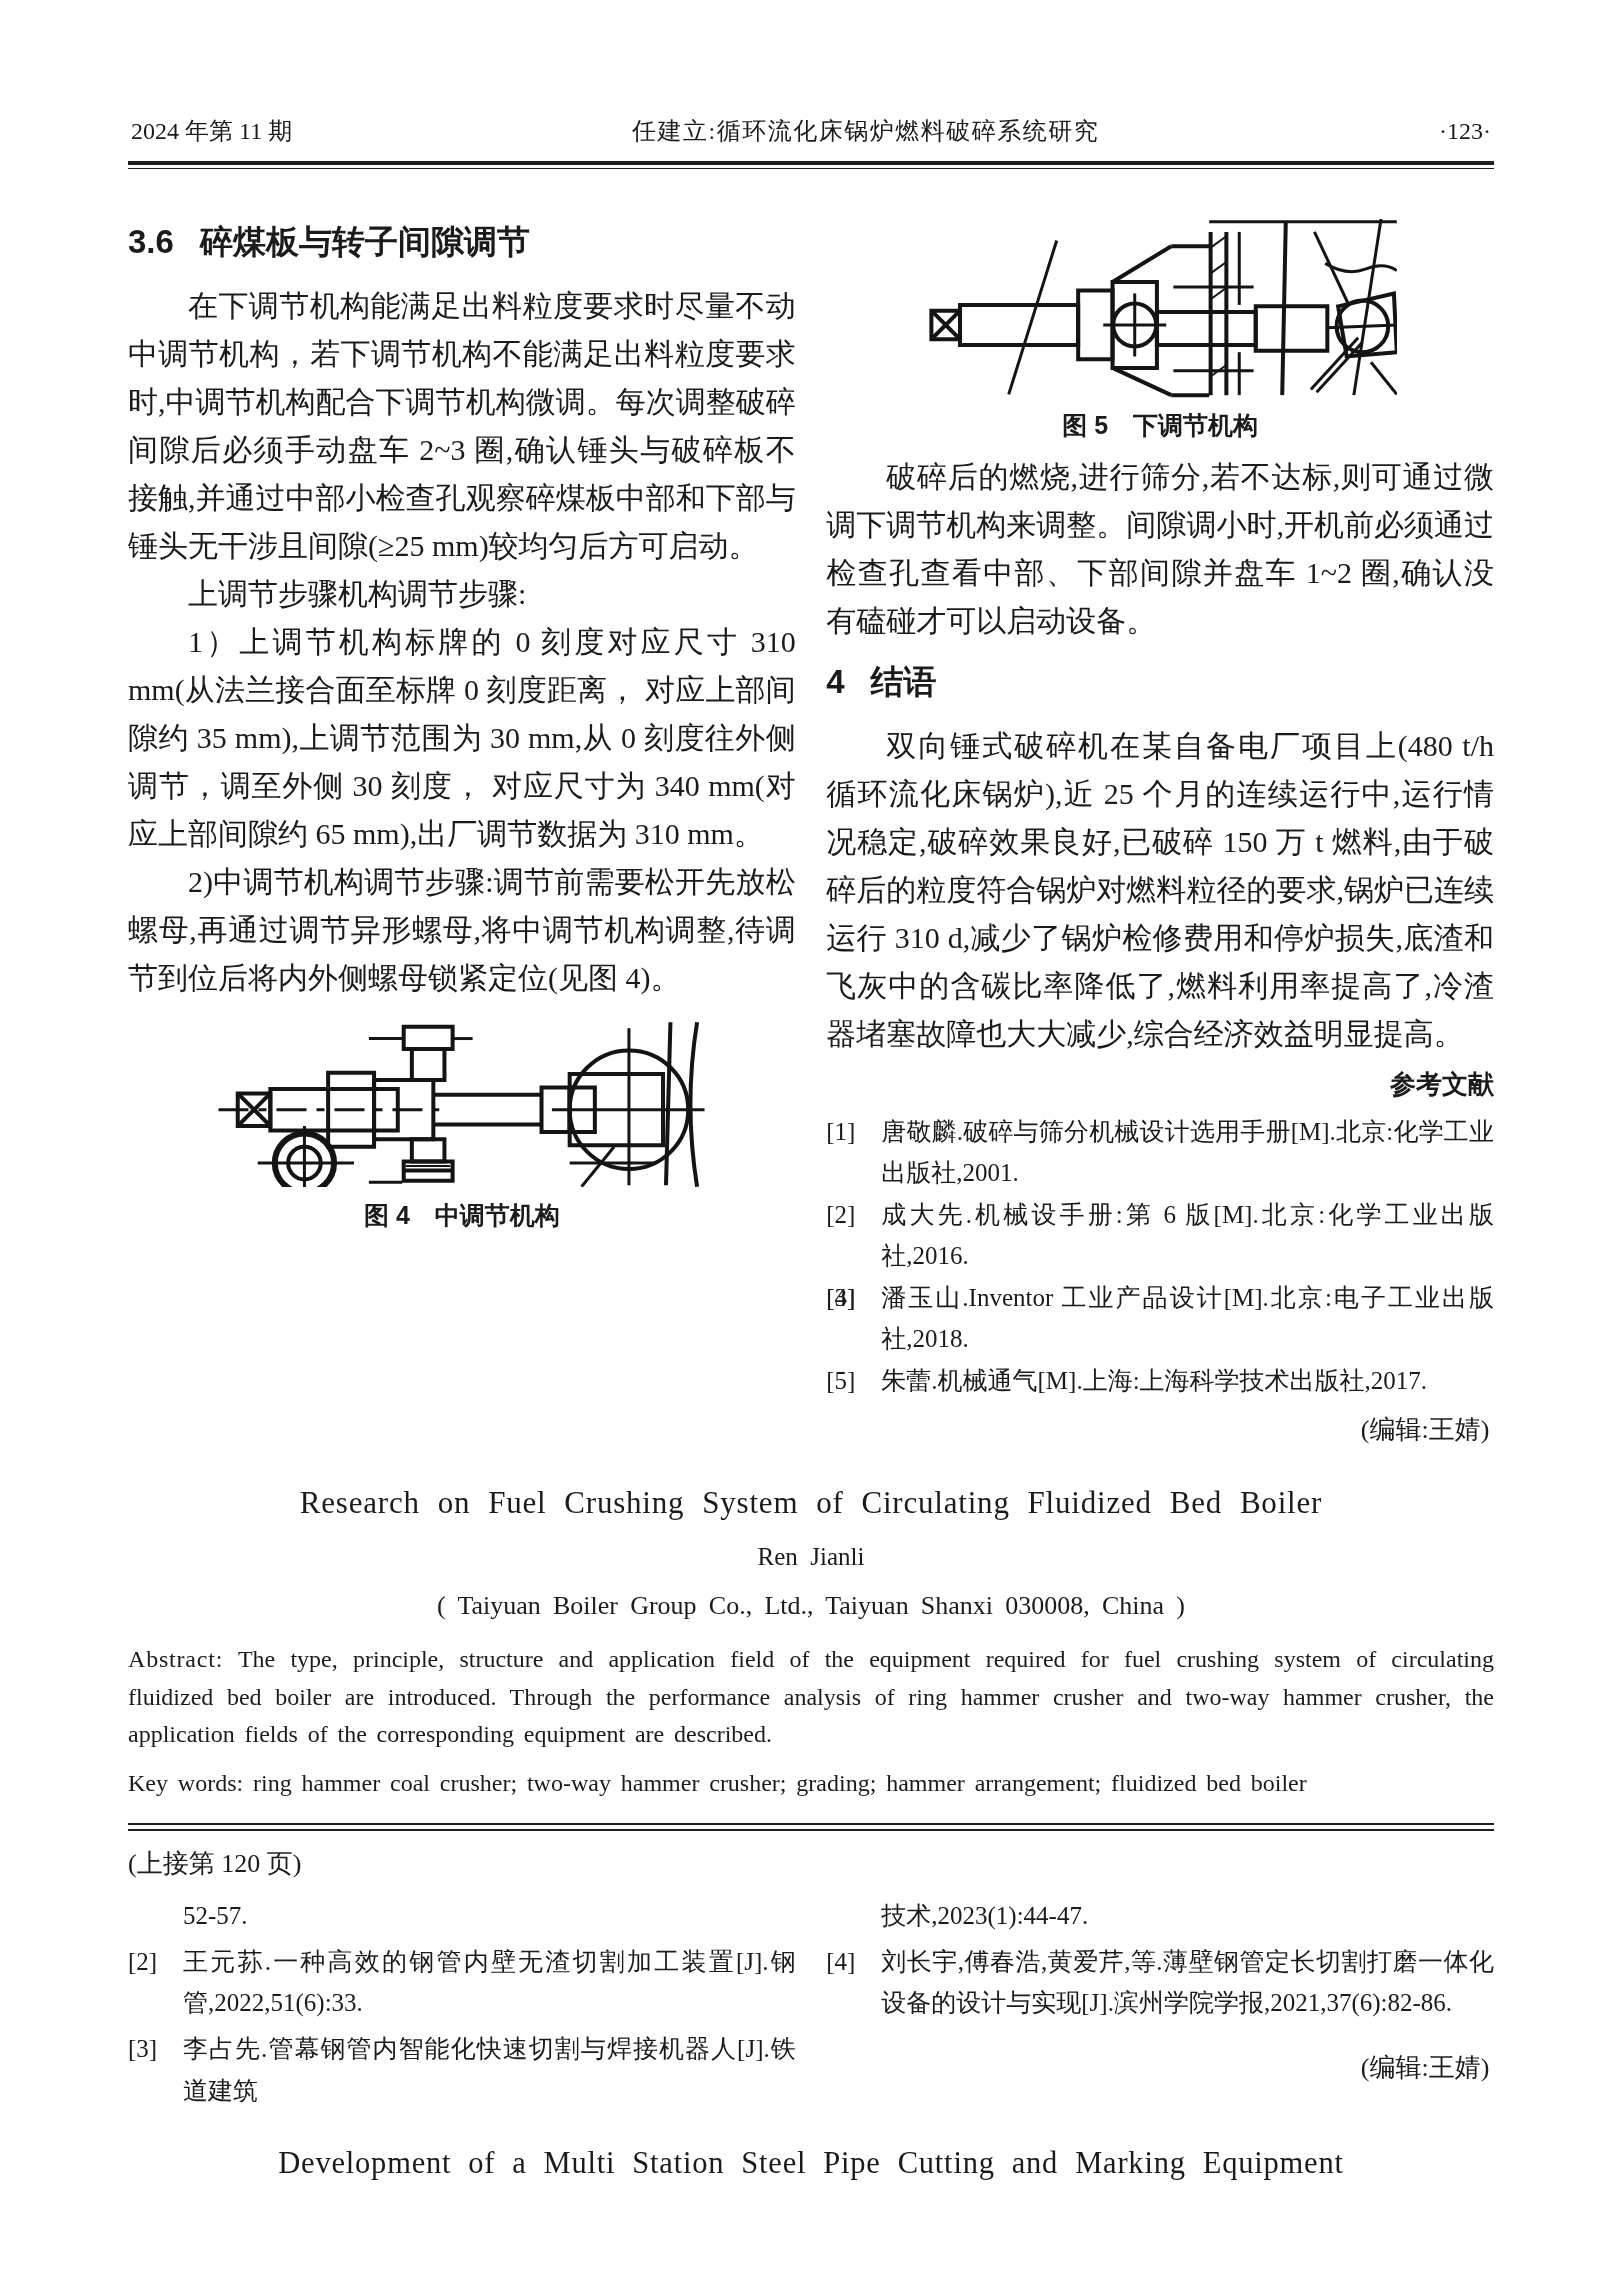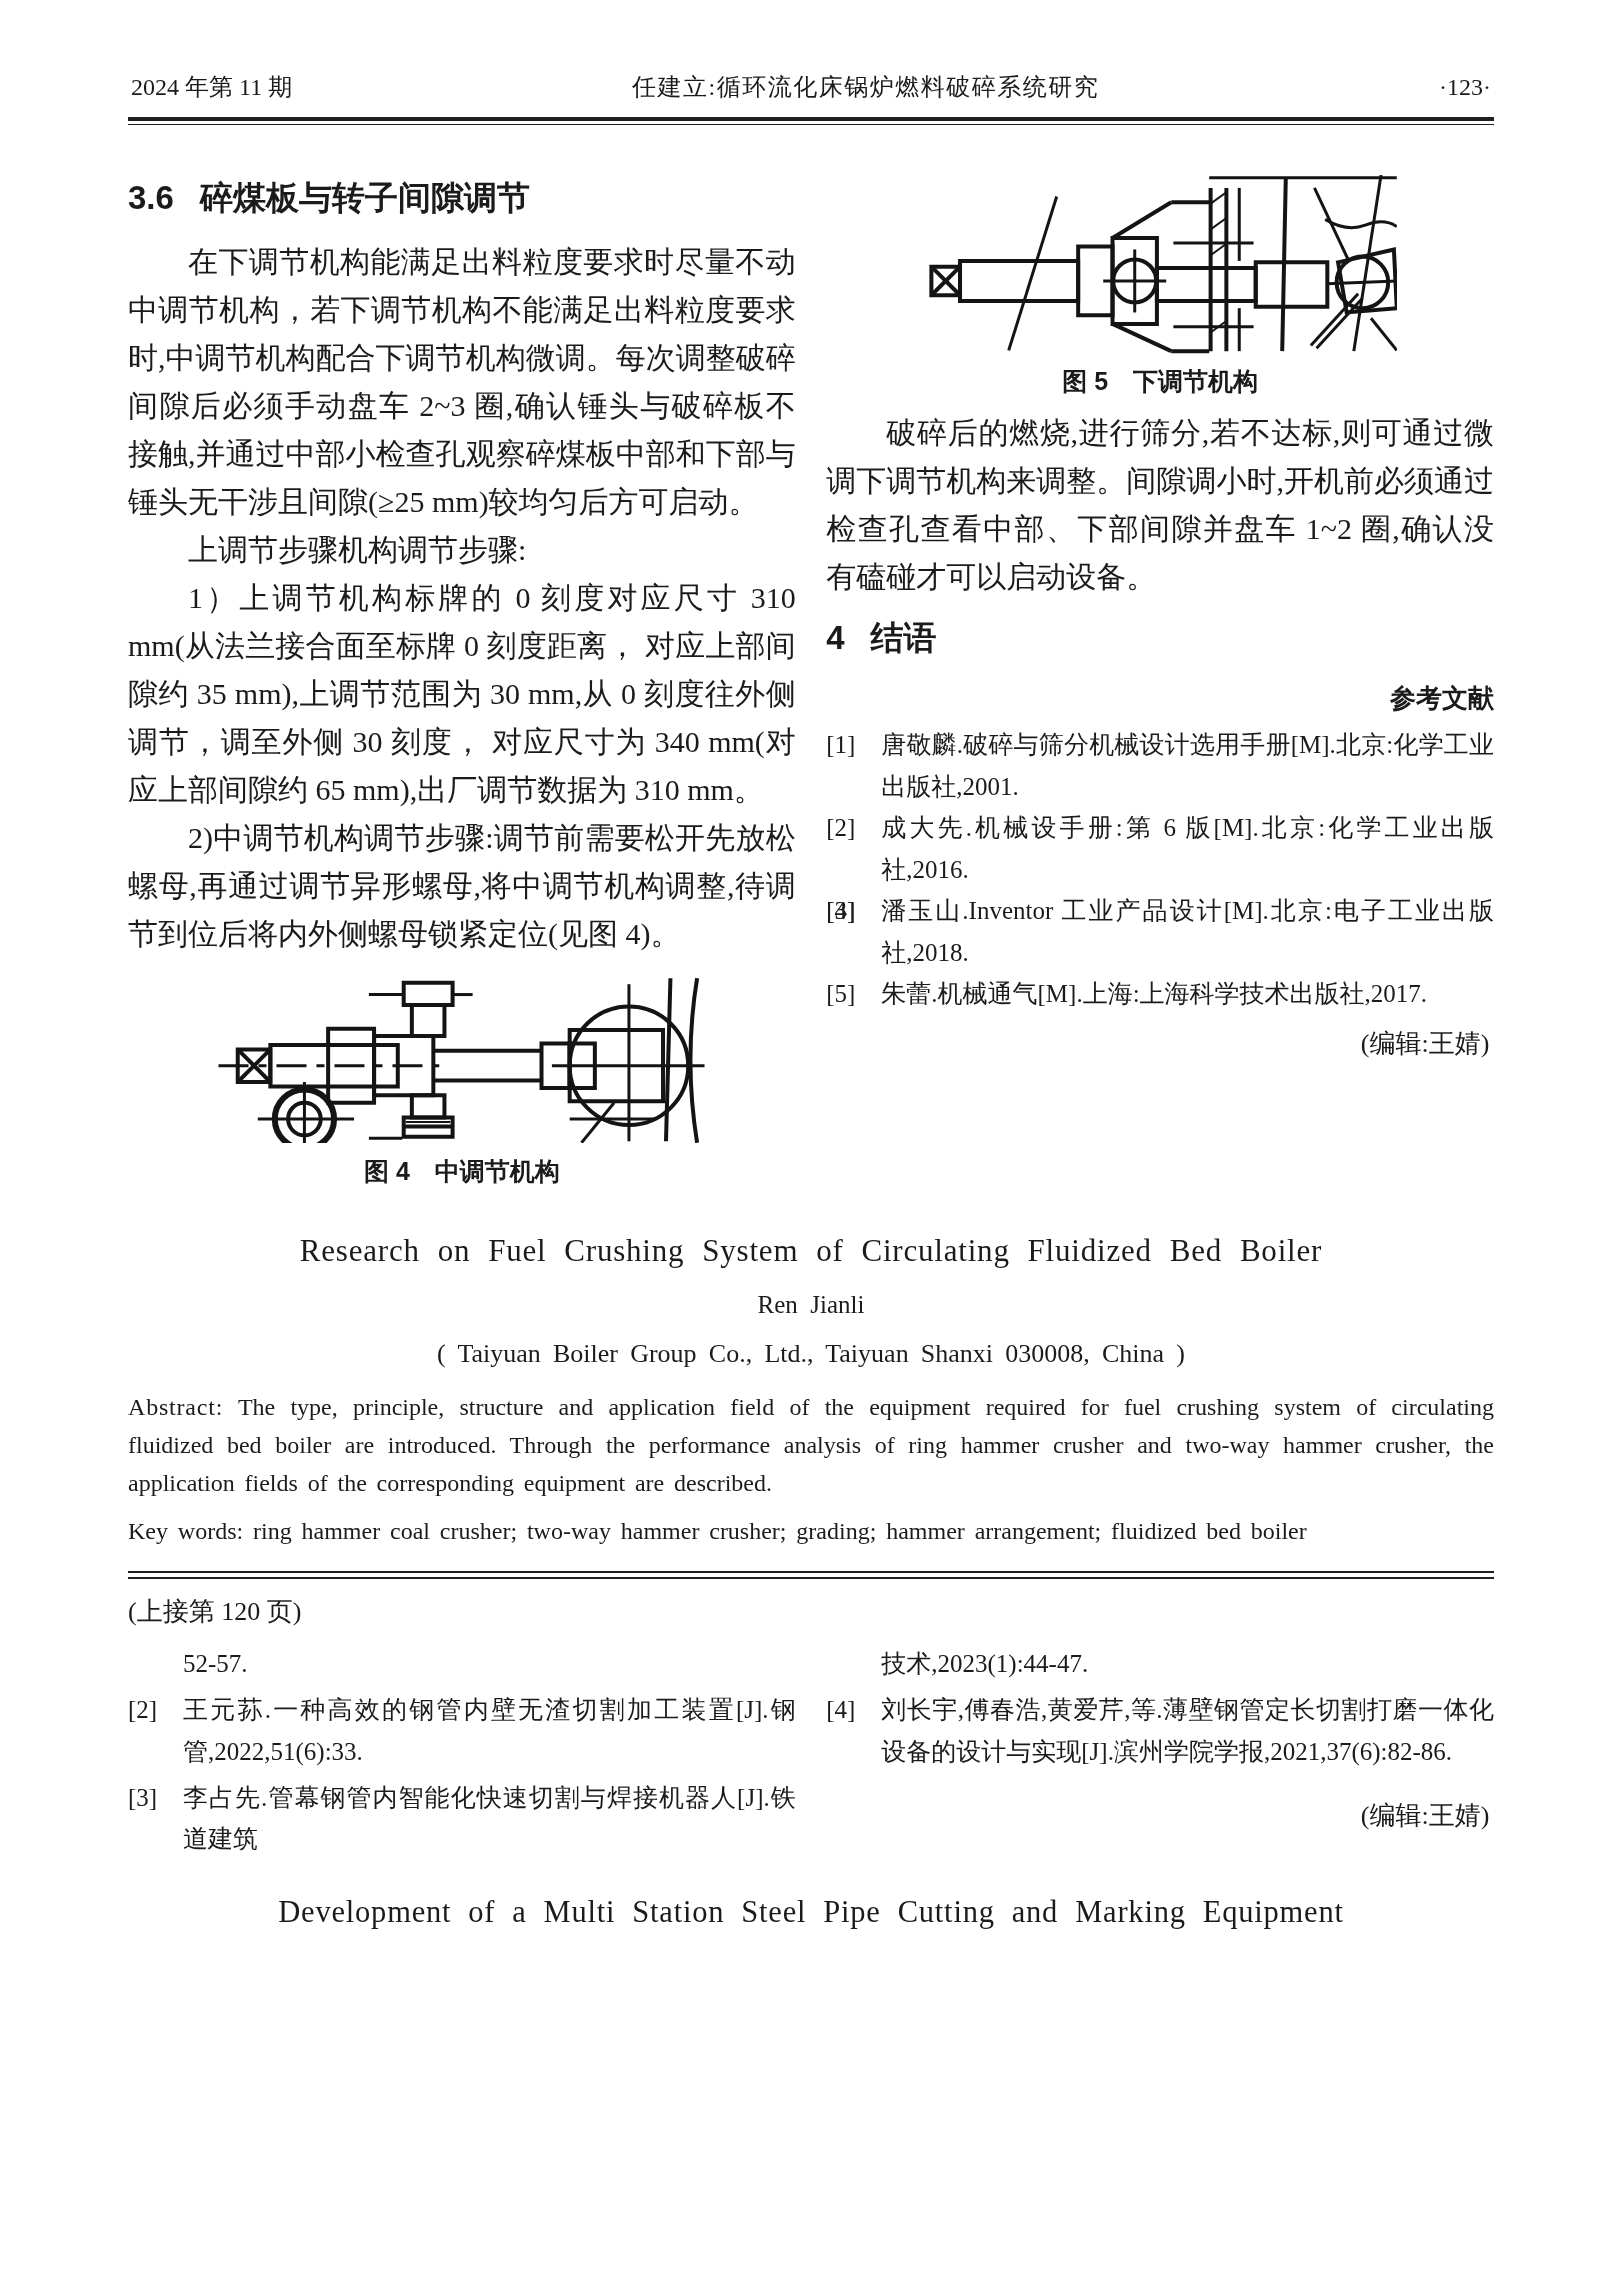--- a/index.html
+++ b/index.html
@@ -4,21 +4,21 @@
 <style>
   html,body{margin:0;padding:0;background:#ffffff;}
   .page{
     position:relative;
     width:1622px;height:2295px;
     background:#ffffff;
     color:#1b1b1b;
     font-family:"Liberation Serif","DejaVu Serif",serif;
     overflow:hidden;
     box-sizing:border-box;
-    padding:71px 128px 0 128px;
+    padding:115px 128px 0 128px;
   }
   
   .hdr{display:flex;justify-content:space-between;align-items:baseline;
        font-size:24px;padding:0 3.1px;}
   .hdr .c{letter-spacing:1.5px;}
   .rule-thick{margin-top:13.7px;height:3.1px;border-top:4.6px solid #1f1f1f;border-bottom:1.5px solid #1f1f1f;}
   .rule-double{margin:20px 0 15.3px 0;height:3.8px;border-top:2.3px solid #1f1f1f;border-bottom:2.3px solid #1f1f1f;}
   
   .cols{display:flex;gap:30.5px;margin-top:47px;}
   .col{width:50%;box-sizing:border-box;font-size:30px;line-height:1.6;text-align:justify;}
@@ -180,20 +180,21 @@
           </g>
         </svg>
         <div class="figcap">图 5　下调节机构</div>
       </div>
 
       <p class="p">破碎后的燃烧,进行筛分,若不达标,则可通过微调下调节机构来调整。间隙调小时,开机前必须通过检查孔查看中部、下部间隙并盘车 1~2 圈,确认没有磕碰才可以启动设备。</p>
 
       <p class="h2" style="margin-top:10.7px;">
         <span class="no">4</span><span>结语</span>
       </p>
+      <p class="p">双向锤式破碎机在某自备电厂项目上(480 t/h 循环流化床锅炉),近 25 个月的连续运行中,运行情况稳定,破碎效果良好,已破碎 150 万 t 燃料,由于破碎后的粒度符合锅炉对燃料粒径的要求,锅炉已连续运行 310 d,减少了锅炉检修费用和停炉损失,底渣和飞灰中的含碳比率降低了,燃料利用率提高了,冷渣器堵塞故障也大大减少,综合经济效益明显提高。</p>
 
       <div class="refs-title">参考文献</div>
       <div>
         <p class="ref">
           <span class="no">[1]</span>
           <span>唐敬麟.破碎与筛分机械设计选用手册[M].北京:化学工业出版社,2001.</span>
         </p>
         <p class="ref">
           <span class="no">[2]</span>
           <span>成大先.机械设手册:第 6 版[M].北京:化学工业出版社,2016.</span>

